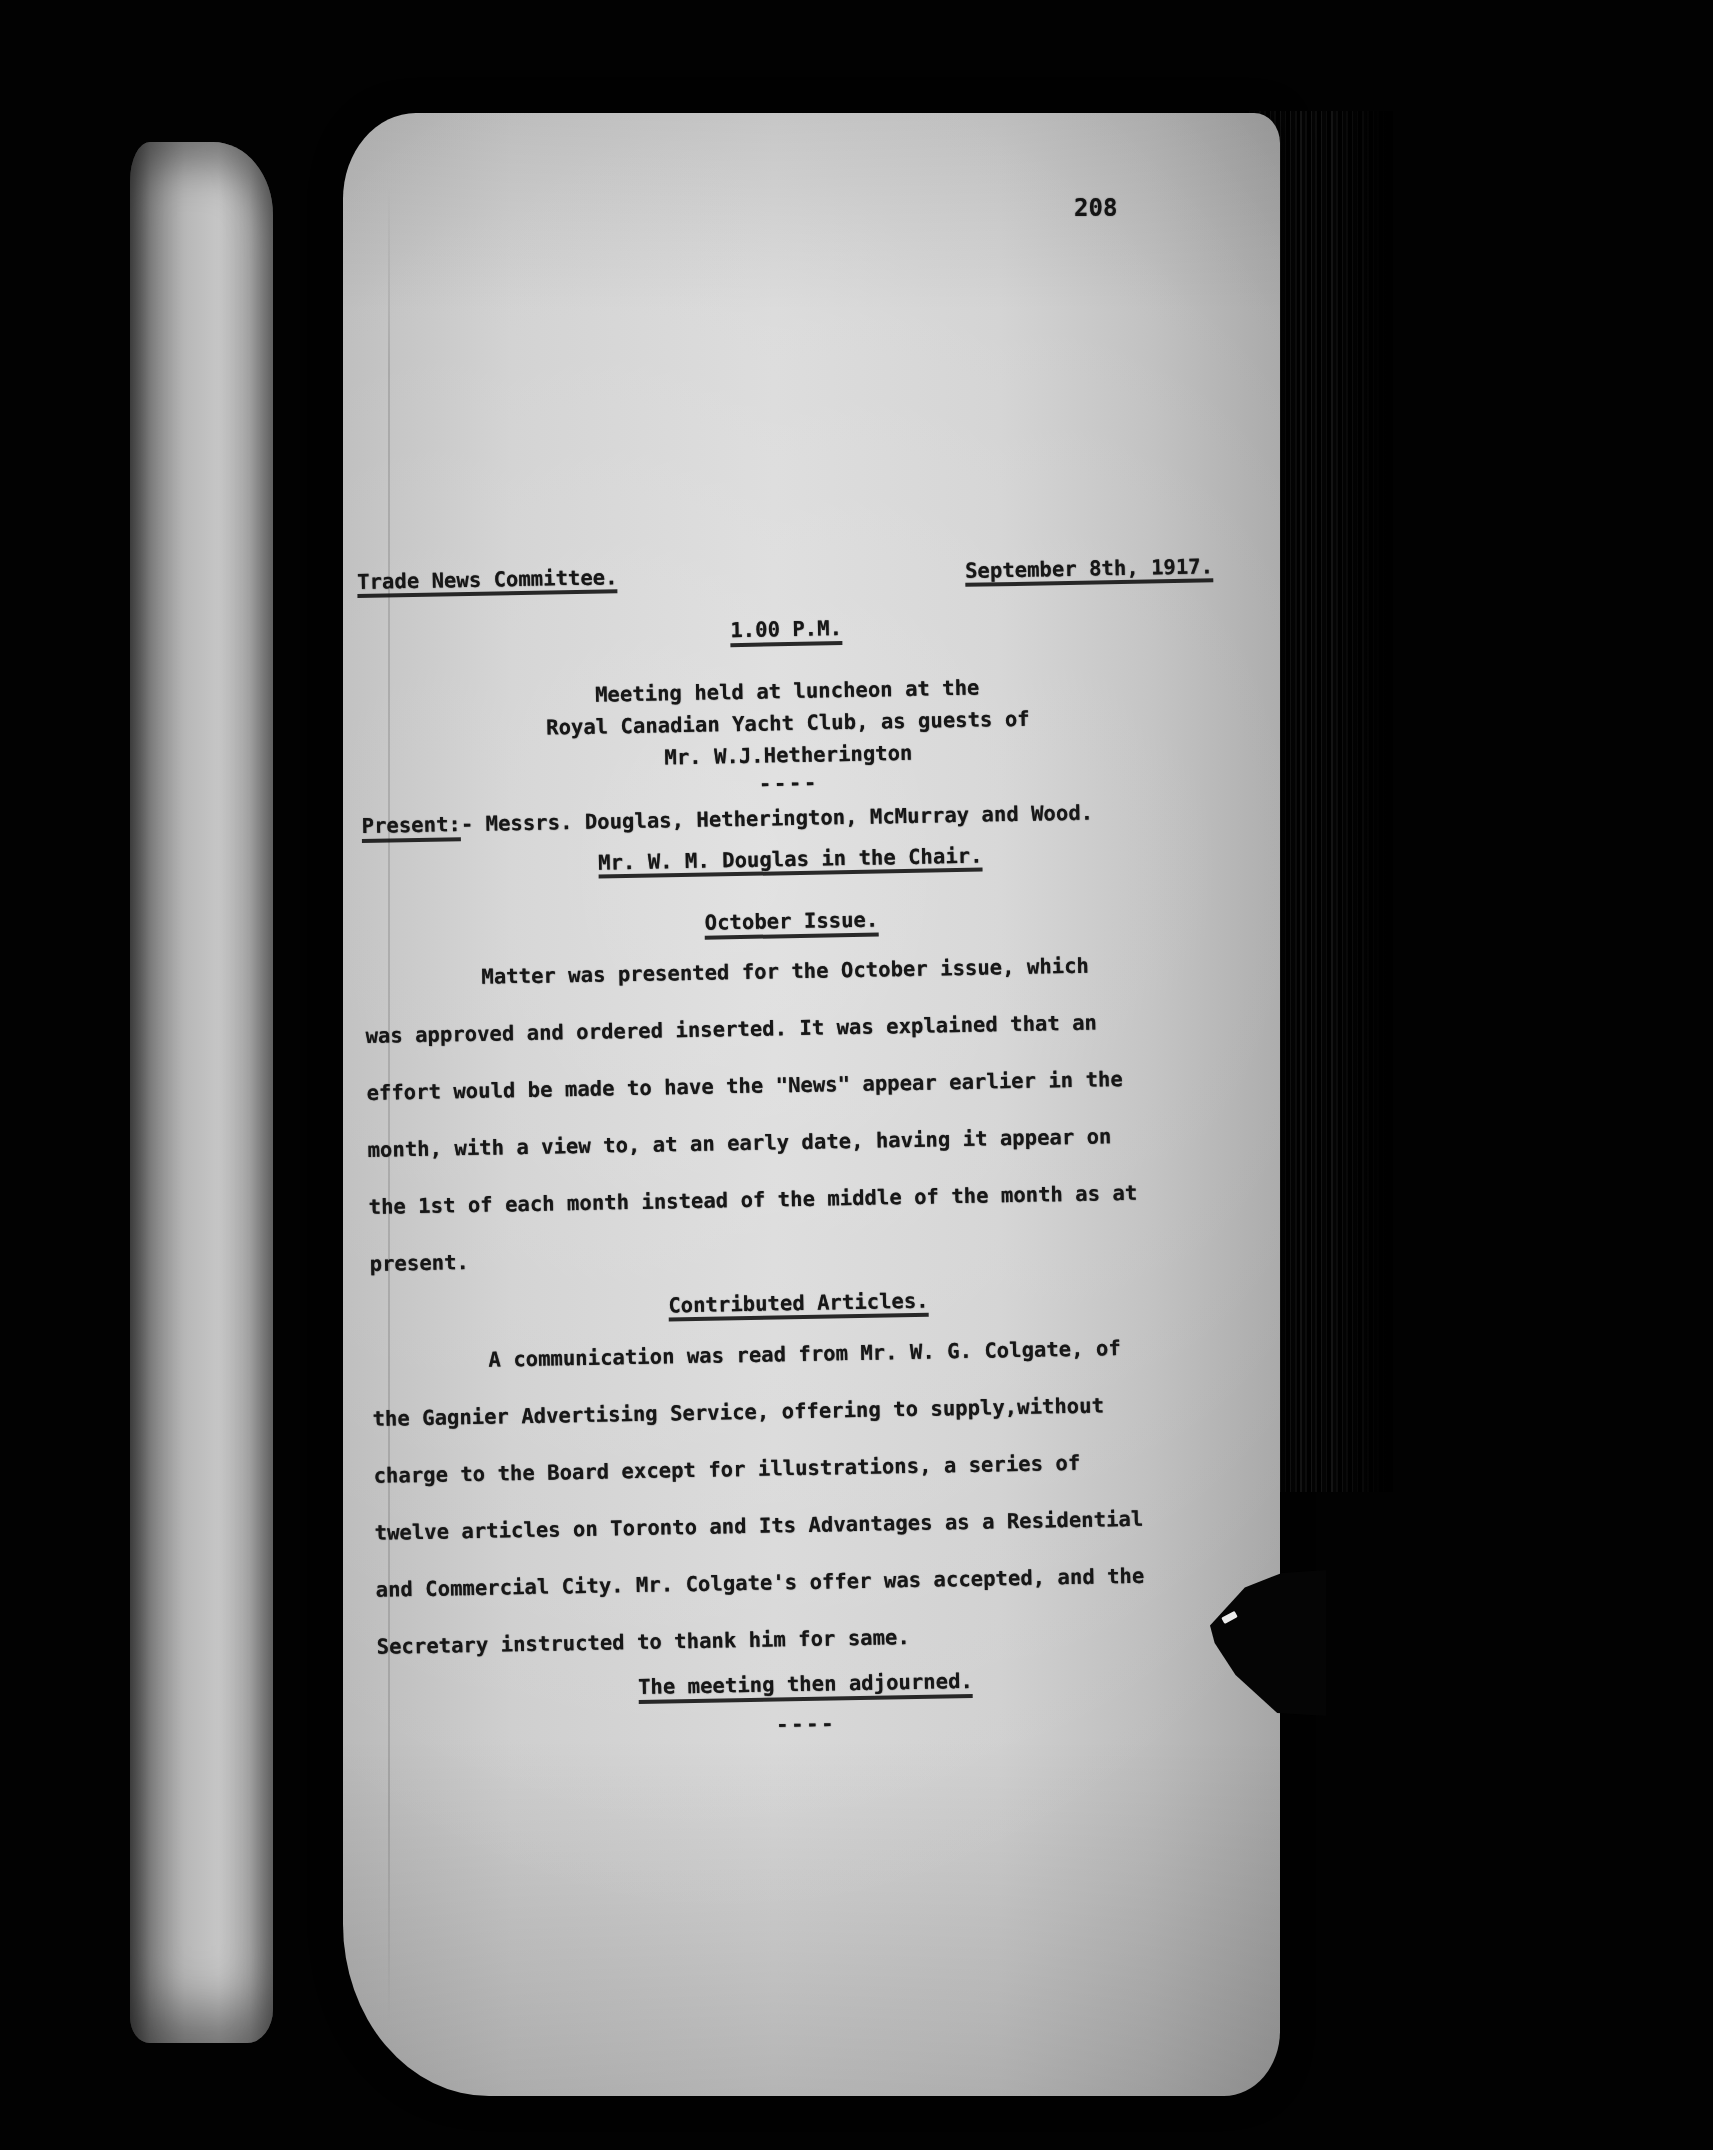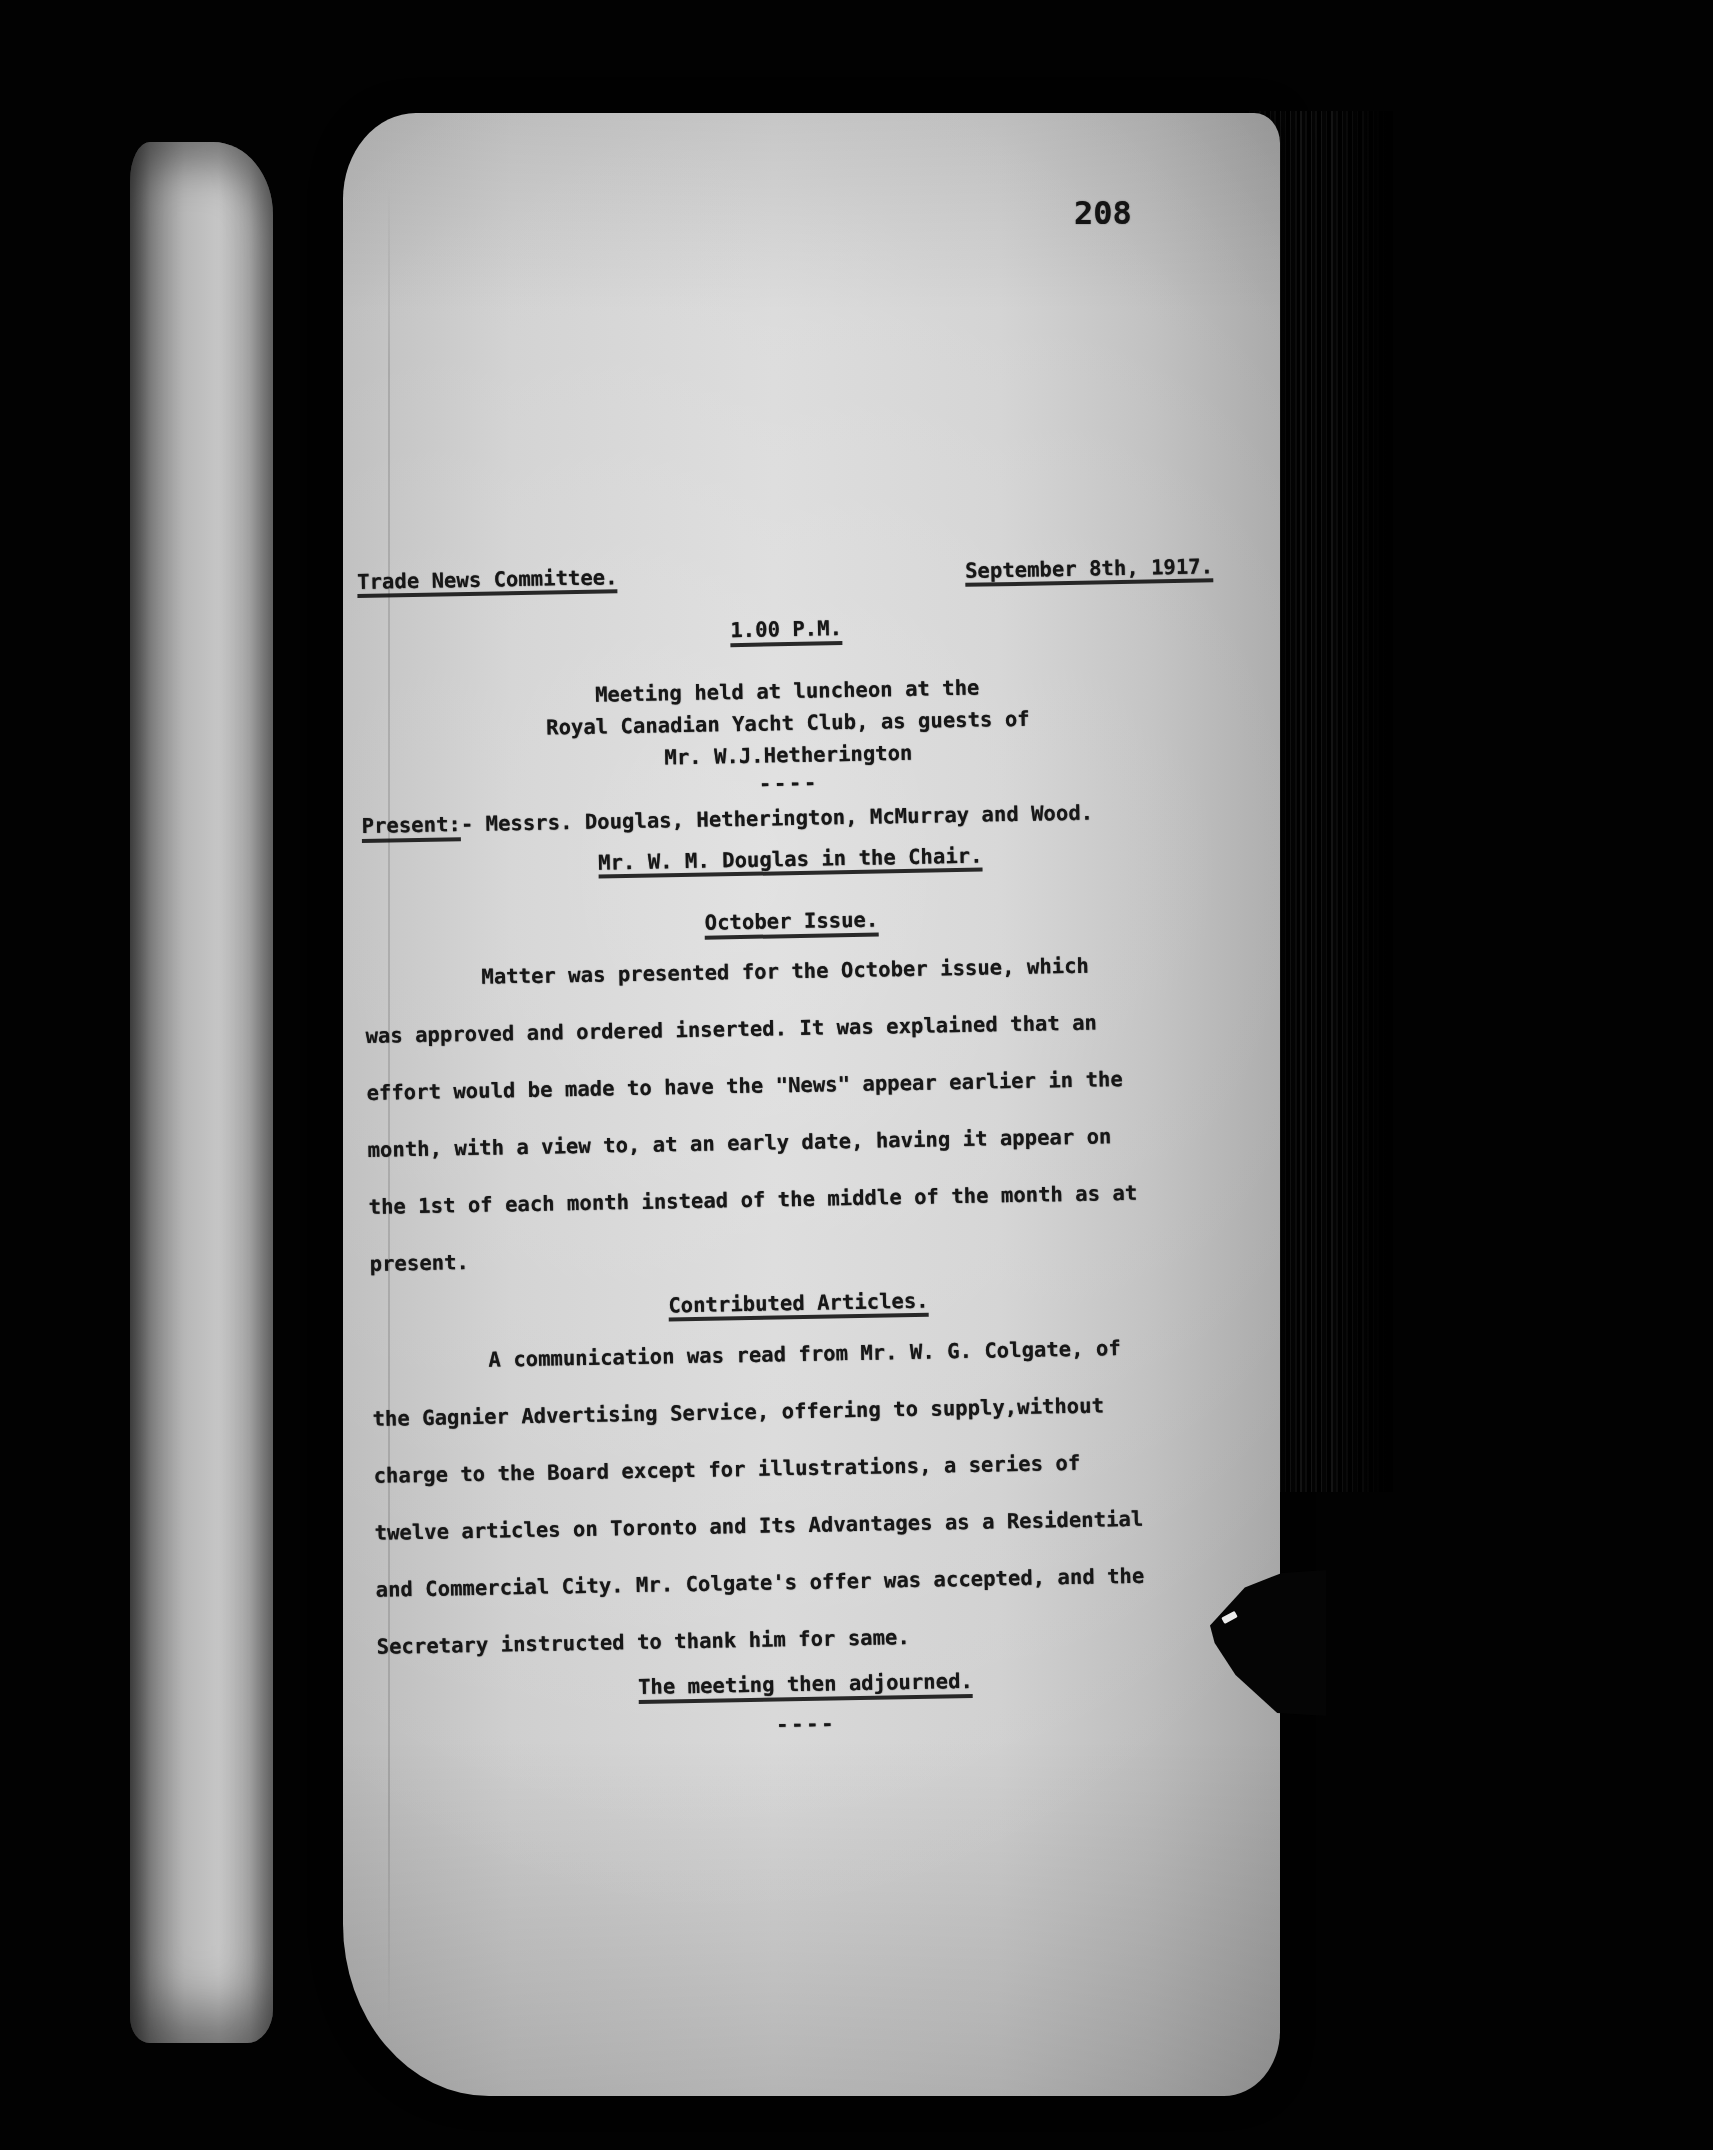--- a/index.html
+++ b/index.html
@@ -35,21 +35,21 @@
     color:#171717;font-weight:700;font-size:20.6px;line-height:30px;
     text-shadow:0 0 0.9px rgba(25,25,25,.55), 0.4px 0.4px 0.9px rgba(25,25,25,.25);}
   .typed .row{display:flex;justify-content:space-between;align-items:baseline;}
   .u{border-bottom:4.7px solid rgba(15,15,15,.88);padding-bottom:1.7px;display:inline-block;line-height:1;}
   .center{text-align:center;}
   .meeting{line-height:32px;margin-top:29px;}
   .dashes{line-height:25px;letter-spacing:2.6px;}
   .para{line-height:57px;text-indent:117px;margin:0;}
   .para .pline{text-indent:0;}
   .para .pline:first-child{text-indent:117px;}
-  .pagenum{position:absolute;left:1074px;top:194px;color:#141414;font-weight:700;font-size:32px;
+  .pagenum{position:absolute;left:1074px;top:194px;color:#141414;font-weight:700;font-size:24px;
     font-family:"DejaVu Sans Mono",monospace;text-shadow:0 0 1.3px rgba(0,0,0,.6);}
 </style>
 </head>
 <body>
 
 <div id="stage">
 
   <div class="left-strip"></div>
 
   <div class="fore-edge"></div>

